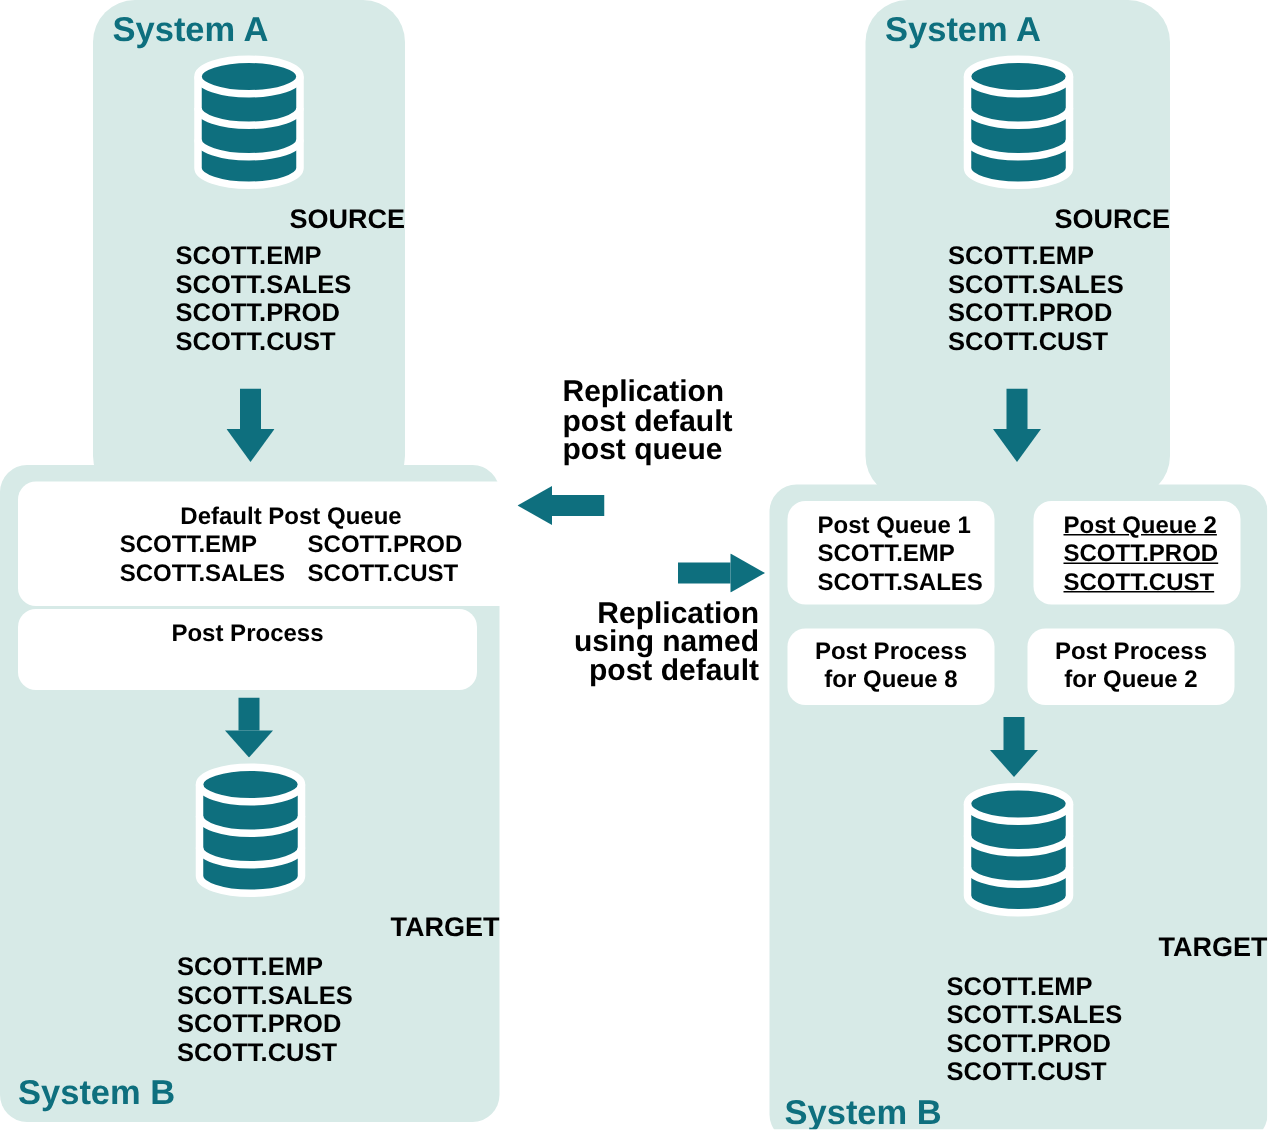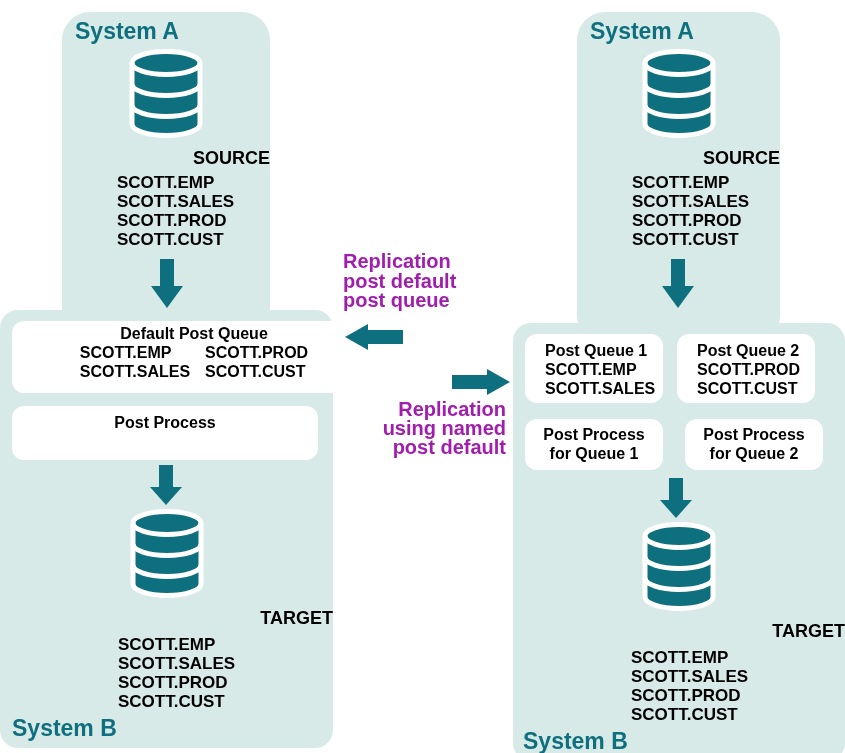--- a/index.html
+++ b/index.html
@@ -8,21 +8,21 @@
     width:845px;height:753px;
     background:#ffffff;
     font-family:"Liberation Sans", sans-serif;
     font-weight:700;
     overflow:hidden;
   }
   .panel{
     position:absolute;
     background:#d7eae7;
   }
-  .panel-a{border-radius:28px;width:208px;height:332px;top:12px;}
+  .panel-a{border-radius:28px;width:208px;height:332px;top:0;}
   .panel-b{border-radius:18px;width:333px;height:438px;top:310px;}
   .sys-title{
     position:absolute;
     color:#0e6f7e;
     font-size:23px;
     line-height:24px;
     white-space:nowrap;
   }
   .db-icon{position:absolute;left:50%;transform:translateX(-50%);width:78px;height:92px;}
   .db-label{
@@ -30,28 +30,28 @@
     text-align:right;color:#000;font-size:18px;line-height:20px;
   }
   .tables{position:absolute;color:#000;font-size:17px;line-height:19px;white-space:nowrap;}
   .wbox{
     position:absolute;background:#ffffff;border-radius:12px;
     color:#000;font-size:16px;line-height:19px;
   }
   .wbox .center-line{text-align:center;}
   .qcols{display:flex;justify-content:center;gap:15px;}
   .qcol{text-align:left;white-space:nowrap;}
-  .queue-wide{left:12px;top:11px;width:364px;height:69px;padding-top:3px;box-sizing:content-box;}
+  .queue-wide{left:12px;top:11px;width:364px;height:69px;padding-top:14px;box-sizing:content-box;}
   .process-wide{left:12px;top:96px;width:306px;height:47px;padding-top:7px;text-align:center;}
   .queue-sm{top:11px;width:138px;height:62px;padding-top:7px;padding-left:20px;box-sizing:border-box;white-space:nowrap;}
   .queue-sm.pad{height:69px;}
   .process-sm{top:96px;width:138px;height:48px;padding-top:6px;text-align:center;box-sizing:border-box;}
   .arrow{position:absolute;}
   .mid-label{
-    position:absolute;color:#a21caf;font-size:20px;line-height:19.5px;white-space:nowrap;
+    position:absolute;color:#000000;font-size:20px;line-height:19.5px;white-space:nowrap;margin-left:32px;
   }
   .mid-label.right{text-align:right;}
   svg{display:block;}
 </style>
 </head>
 <body>
 
 <div class="canvas">
 
   <div class="panel panel-a" style="left:62px;">
@@ -147,28 +147,28 @@
     <rect x="9" y="0" width="14" height="27" fill="#0e6f7e"></rect>
     <polygon points="0,27 32,27 16,49" fill="#0e6f7e"></polygon>
   </svg>
 
   <div class="panel panel-b" style="left:513px;width:332px;margin-top:13px;">
     <div class="wbox queue-sm pad" style="left:12px;">
       <div>Post Queue 1</div>
       <div>SCOTT.EMP</div>
       <div>SCOTT.SALES</div>
     </div>
-    <div class="wbox queue-sm pad" style="left:164px;">
+    <div class="wbox queue-sm pad" style="left:176px;text-decoration:underline;">
       <div>Post Queue 2</div>
       <div>SCOTT.PROD</div>
       <div>SCOTT.CUST</div>
     </div>
     <div class="wbox process-sm" style="left:12px;height:51px;">
       <div>Post Process</div>
-      <div>for Queue 1</div>
+      <div>for Queue 8</div>
     </div>
     <div class="wbox process-sm" style="left:172px;height:51px;">
       <div>Post Process</div>
       <div>for Queue 2</div>
     </div>
     <svg class="arrow" style="left:147px;top:155px;" width="32" height="40" viewBox="0 0 32 40">
       <rect x="9" y="0" width="14" height="22" fill="#0e6f7e"></rect>
       <polygon points="0,22 32,22 16,40" fill="#0e6f7e"></polygon>
     </svg>
     <svg class="db-icon" style="top:198px;" viewBox="0 0 78 92">

